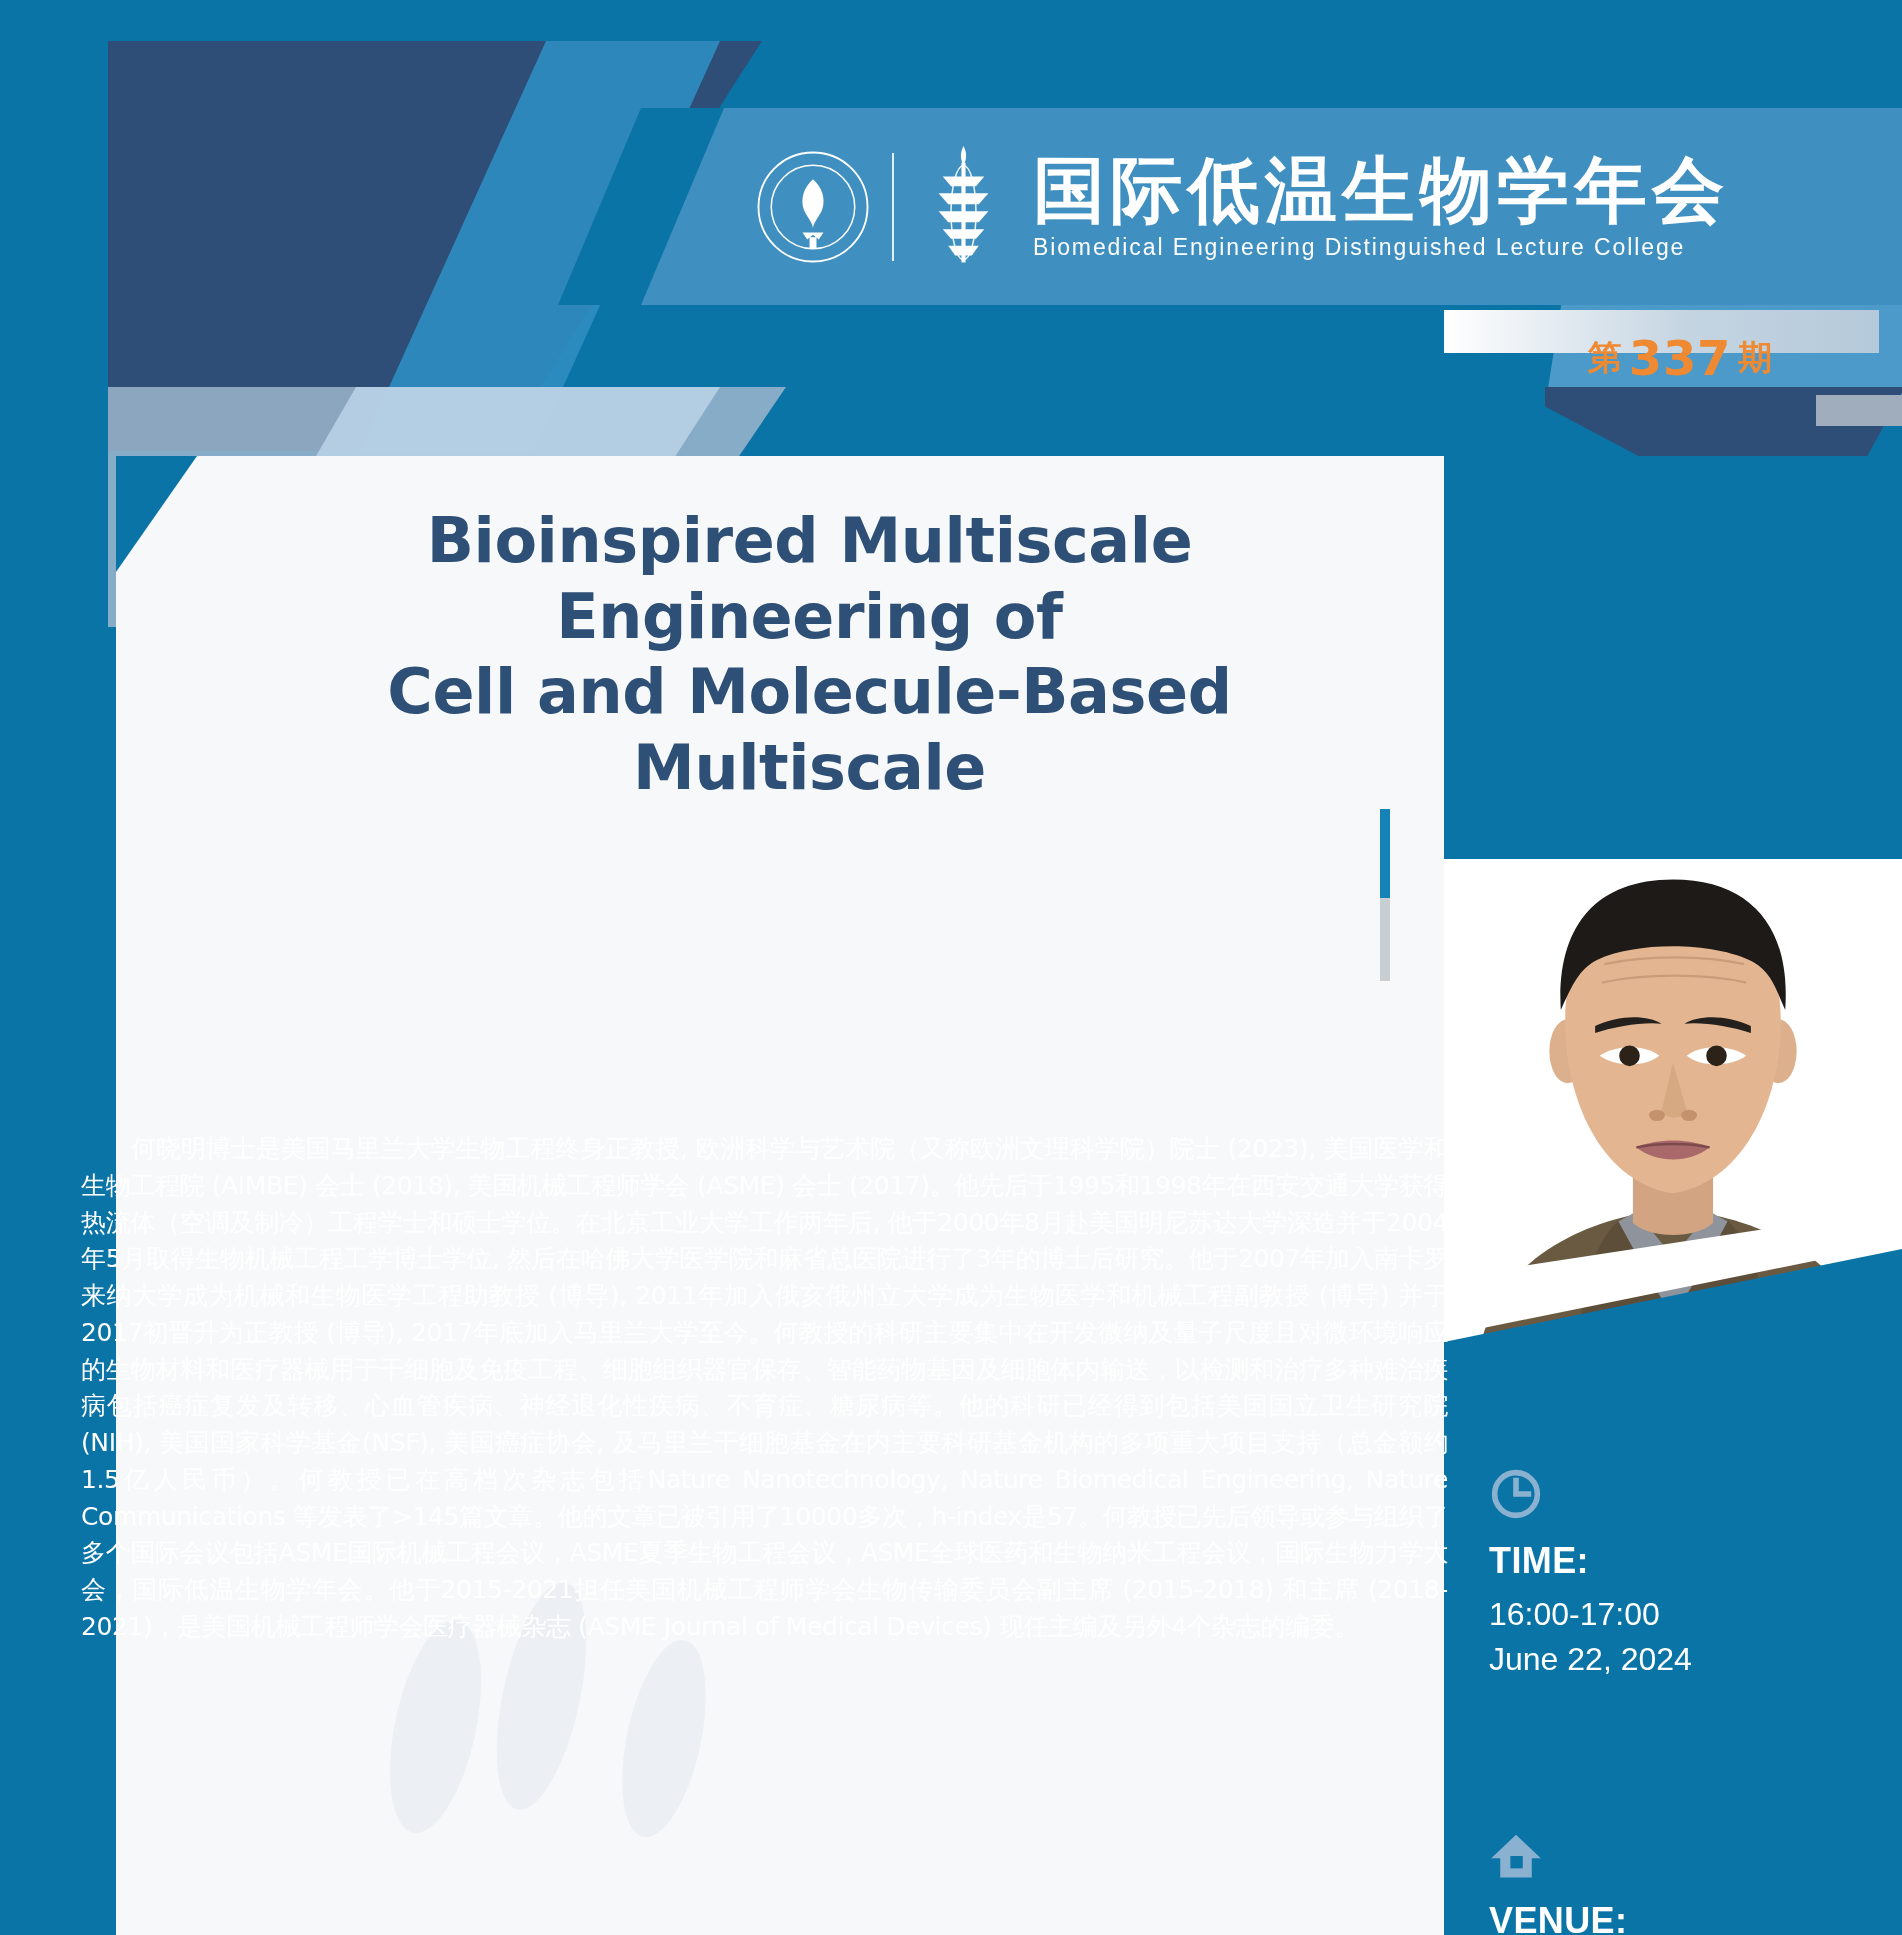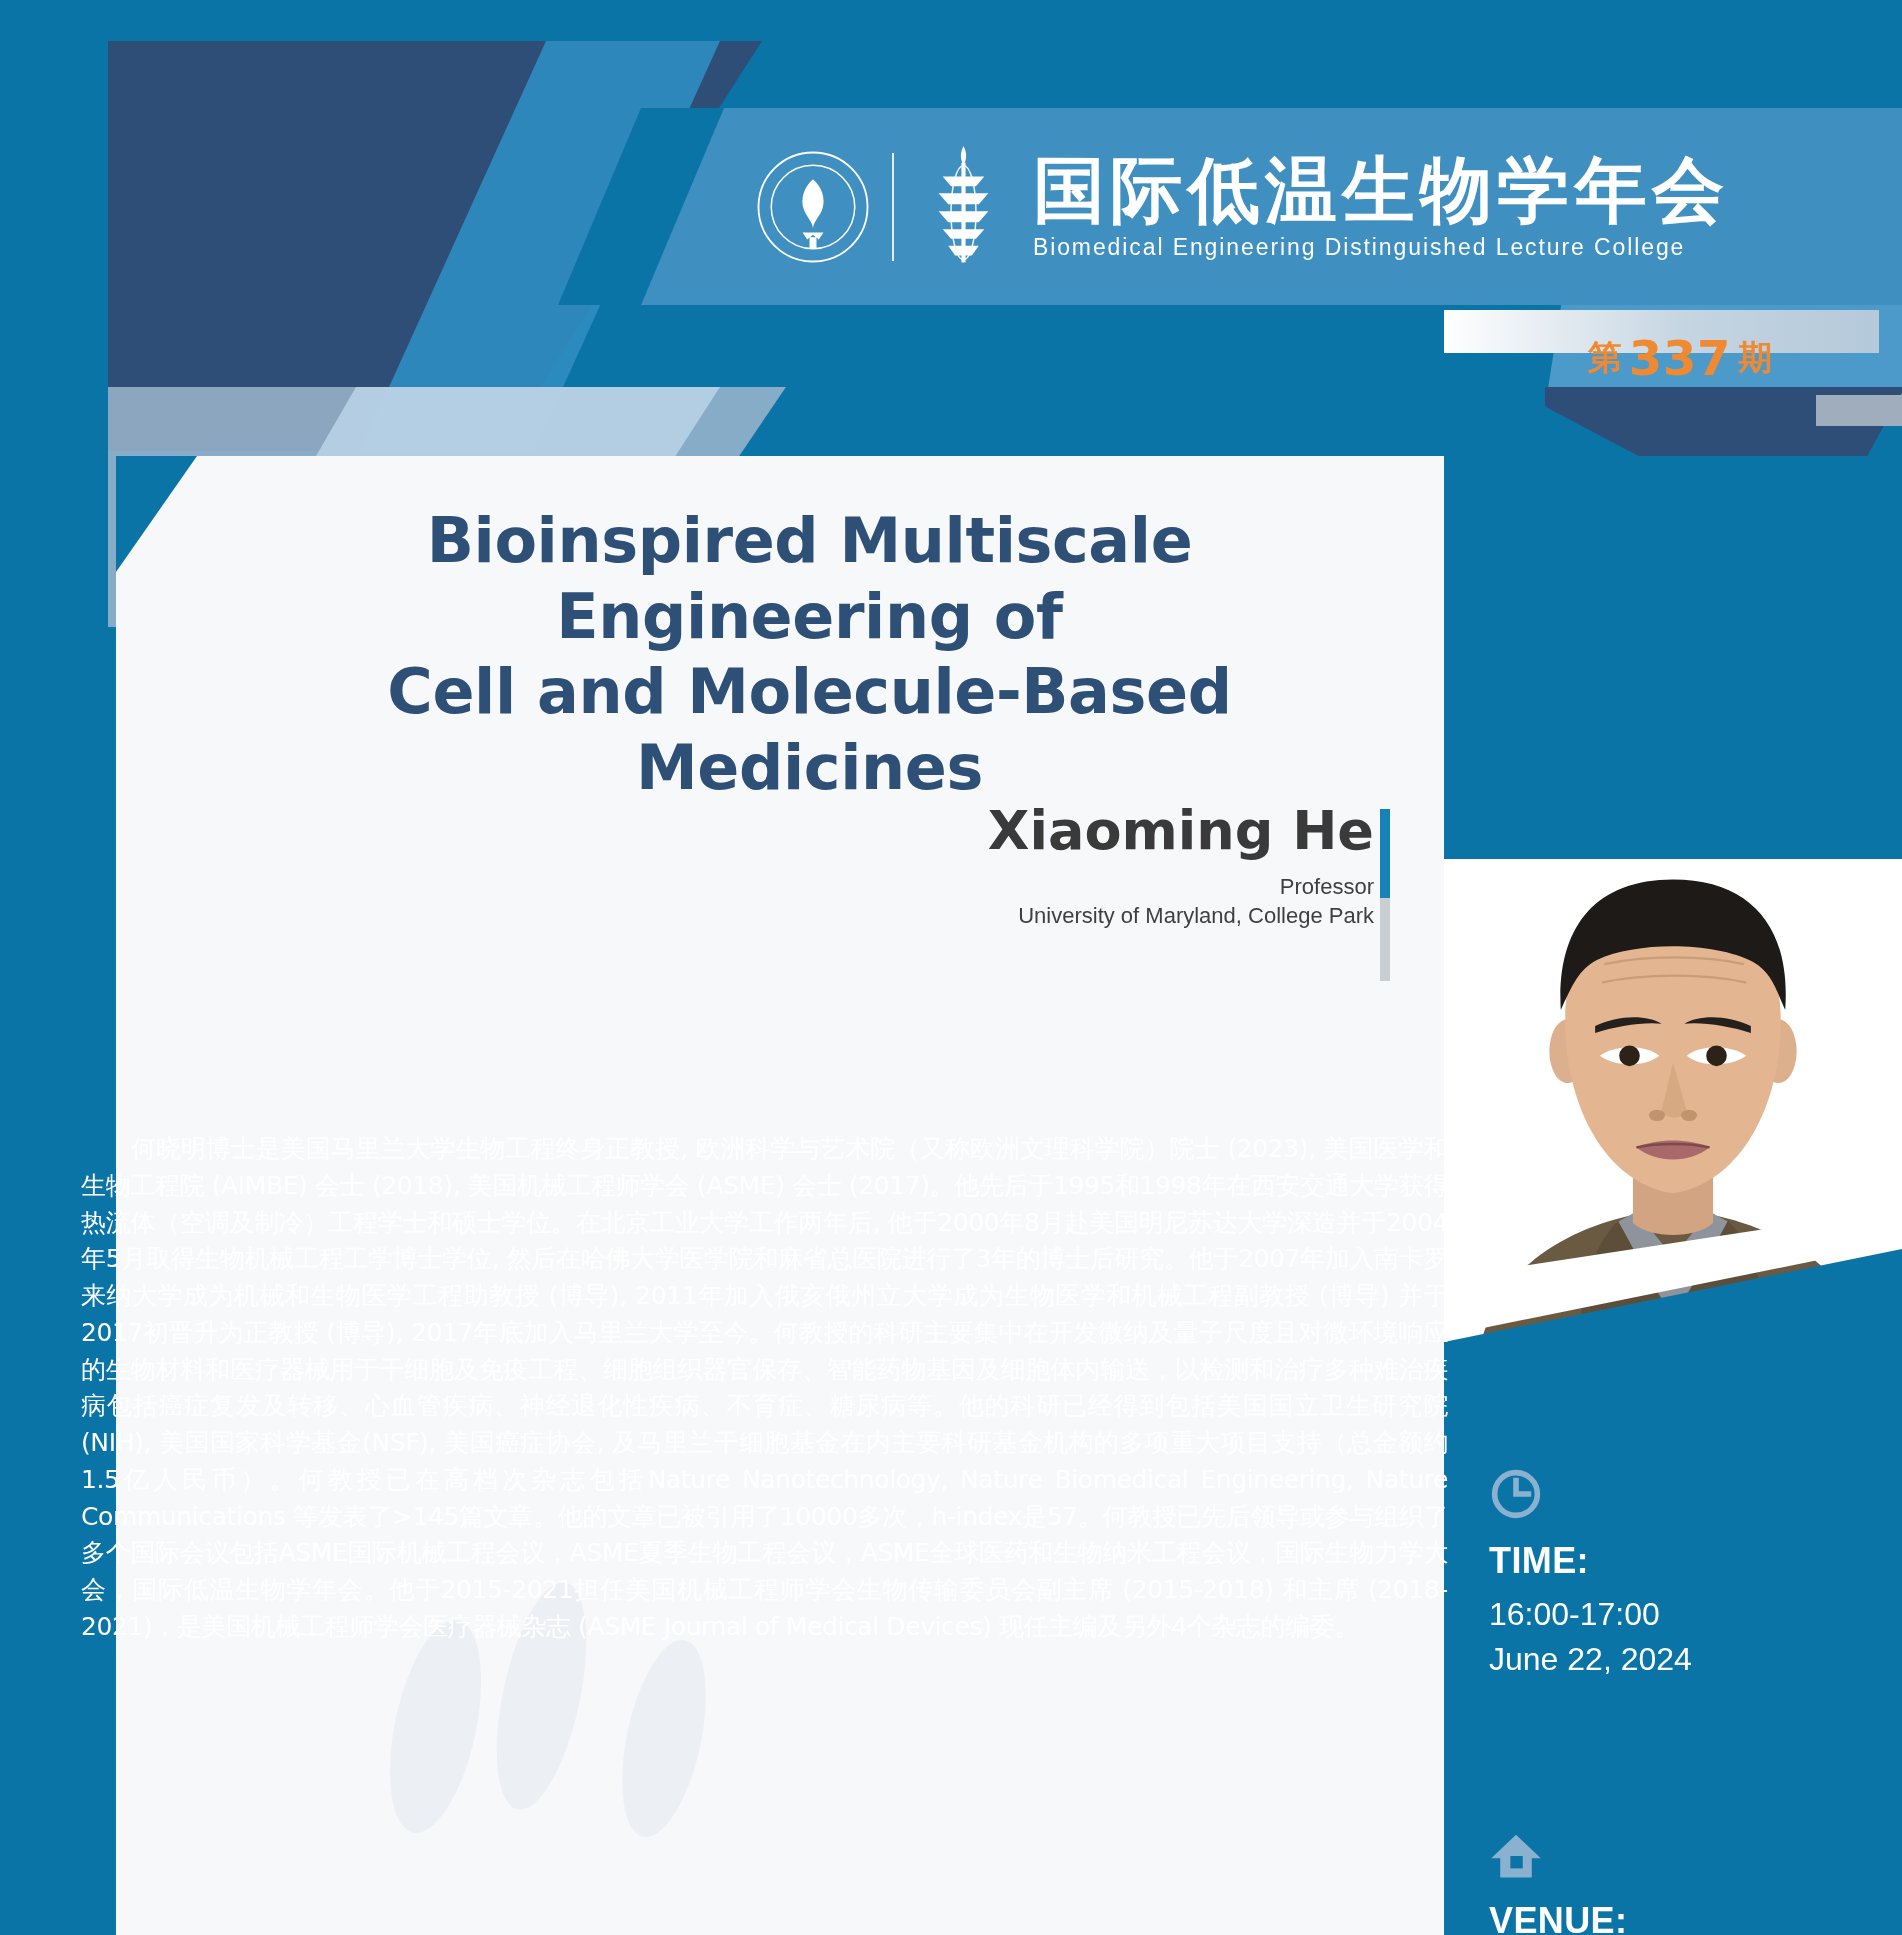--- a/index.html
+++ b/index.html
@@ -297,28 +297,23 @@
   <div class="ghost" style="left:395px;top:1618px;width:81px;height:217px;transform:rotate(12deg);"></div>
   <div class="ghost" style="left:503px;top:1580px;width:77px;height:232px;transform:rotate(12deg);"></div>
   <div class="ghost" style="left:627px;top:1638px;width:74px;height:201px;transform:rotate(12deg);"></div>
 
   <div class="rail">
     
   </div>
 
   <div class="title">
     <div>Bioinspired Multiscale Engineering of</div>
-    <div>Cell and Molecule-Based Medicines</div>
-  </div>
-
-  <div class="speaker-block">
-    <div class="speaker-name">Xiaoming He</div>
-    <div class="speaker-role">Professor</div>
-    <div class="speaker-role" style="margin-top:0;">University of Maryland, College Park</div>
-  </div>
+    <div>Cell and Molecule-Based Multiscale</div>
+  </div>
+
   <div class="speaker-bar"></div>
   <div class="speaker-bar-gray"></div>
 
   <div class="photo-frame">
     <svg class="face" viewBox="0 0 400 436" preserveAspectRatio="xMidYMid slice">
       <rect width="400" height="436" fill="#ffffff"></rect>
 
       <path d="M30 436 C40 360 105 325 160 312 L240 312 C298 326 362 360 372 436 Z" fill="#6b5a42"></path>
       <path d="M150 318 L200 400 L250 318 L232 308 L200 348 L168 308 Z" fill="#8f949c"></path>
       <path d="M152 316 L200 404 L176 436 L120 436 C116 384 128 340 152 316 Z" fill="#5d4e39"></path>

